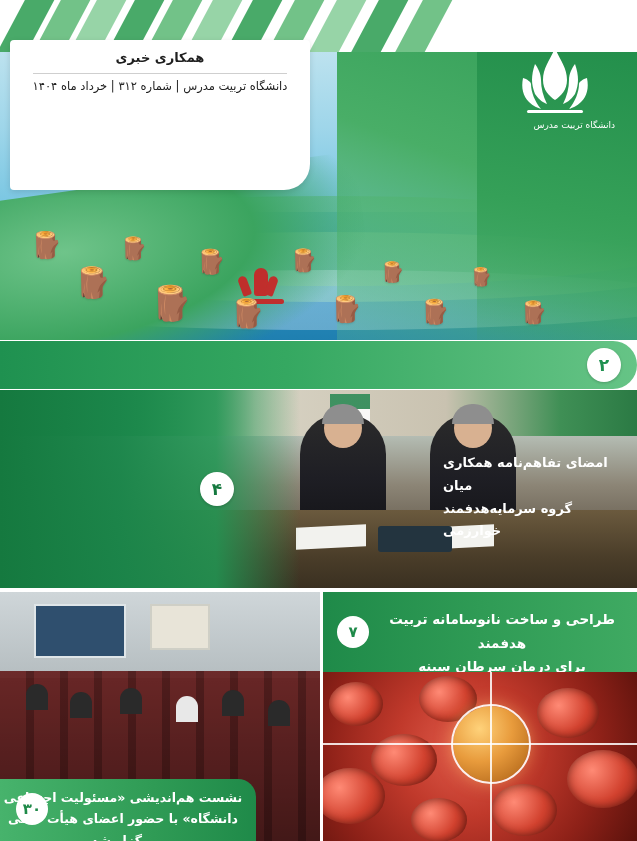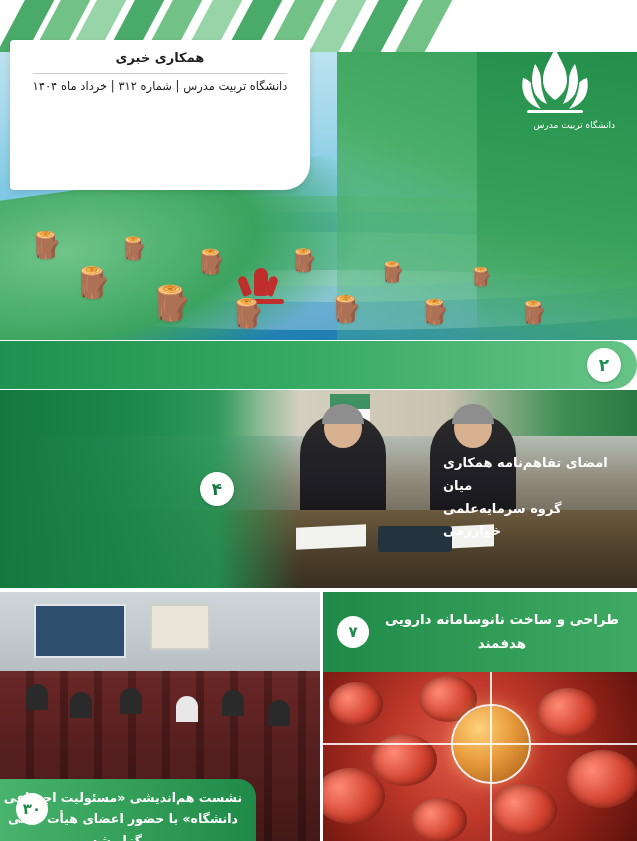--- a/index.html
+++ b/index.html
@@ -410,21 +410,21 @@
       </div>
       <div class="b2-table"></div>
       <div class="b2-paper a"></div>
       <div class="b2-paper b"></div>
       <div class="b2-folder"></div>
     </div>
     <div class="b2-overlay"></div>
     <div class="b2-badge">۴</div>
     <div class="b2-text">
       <div>امضای تفاهم‌نامه همکاری میان</div>
-      <div>گروه سرمایه‌علمی خوارزمی</div>
+      <div>گروه سرمایه‌هدفمند خوارزمی</div>
     </div>
   </div>
 
   <div class="block3">
     <div class="b3-photo">
       <div class="b3-wall"></div>
       <div class="b3-screen"></div>
       <div class="b3-screen2"></div>
       <div class="b3-seats"></div>
       <div class="b3-seats-shade"></div>
@@ -441,21 +441,22 @@
         <div>نشست هم‌اندیشی «مسئولیت اجتماعی</div>
         <div>دانشگاه» با حضور اعضای هیأت علمی برگزار شد</div>
       </div>
     </div>
   </div>
 
   <div class="block4">
     <div class="b4-green"></div>
     <div class="b4-badge">۷</div>
     <div class="b4-text">
-      <div>طراحی و ساخت نانوسامانه دارویی هدفمند</div>
+      <div>طراحی و ساخت نانوسامانه تربیت هدفمند</div>
+      <div>برای درمان سرطان سینه</div>
     </div>
     <div class="b4-photo">
       <span class="rbc" style="left:6px;   top:10px;  width:54px; height:44px;"></span>
       <span class="rbc" style="left:48px;  top:62px;  width:66px; height:52px;"></span>
       <span class="rbc" style="left:-8px;  top:96px;  width:70px; height:56px;"></span>
       <span class="rbc" style="left:96px;  top:4px;   width:58px; height:46px;"></span>
       <span class="rbc" style="left:214px; top:16px;  width:62px; height:50px;"></span>
       <span class="rbc" style="left:244px; top:78px;  width:72px; height:58px;"></span>
       <span class="rbc" style="left:168px; top:112px; width:66px; height:52px;"></span>
       <span class="rbc" style="left:88px;  top:126px; width:56px; height:44px;"></span>

